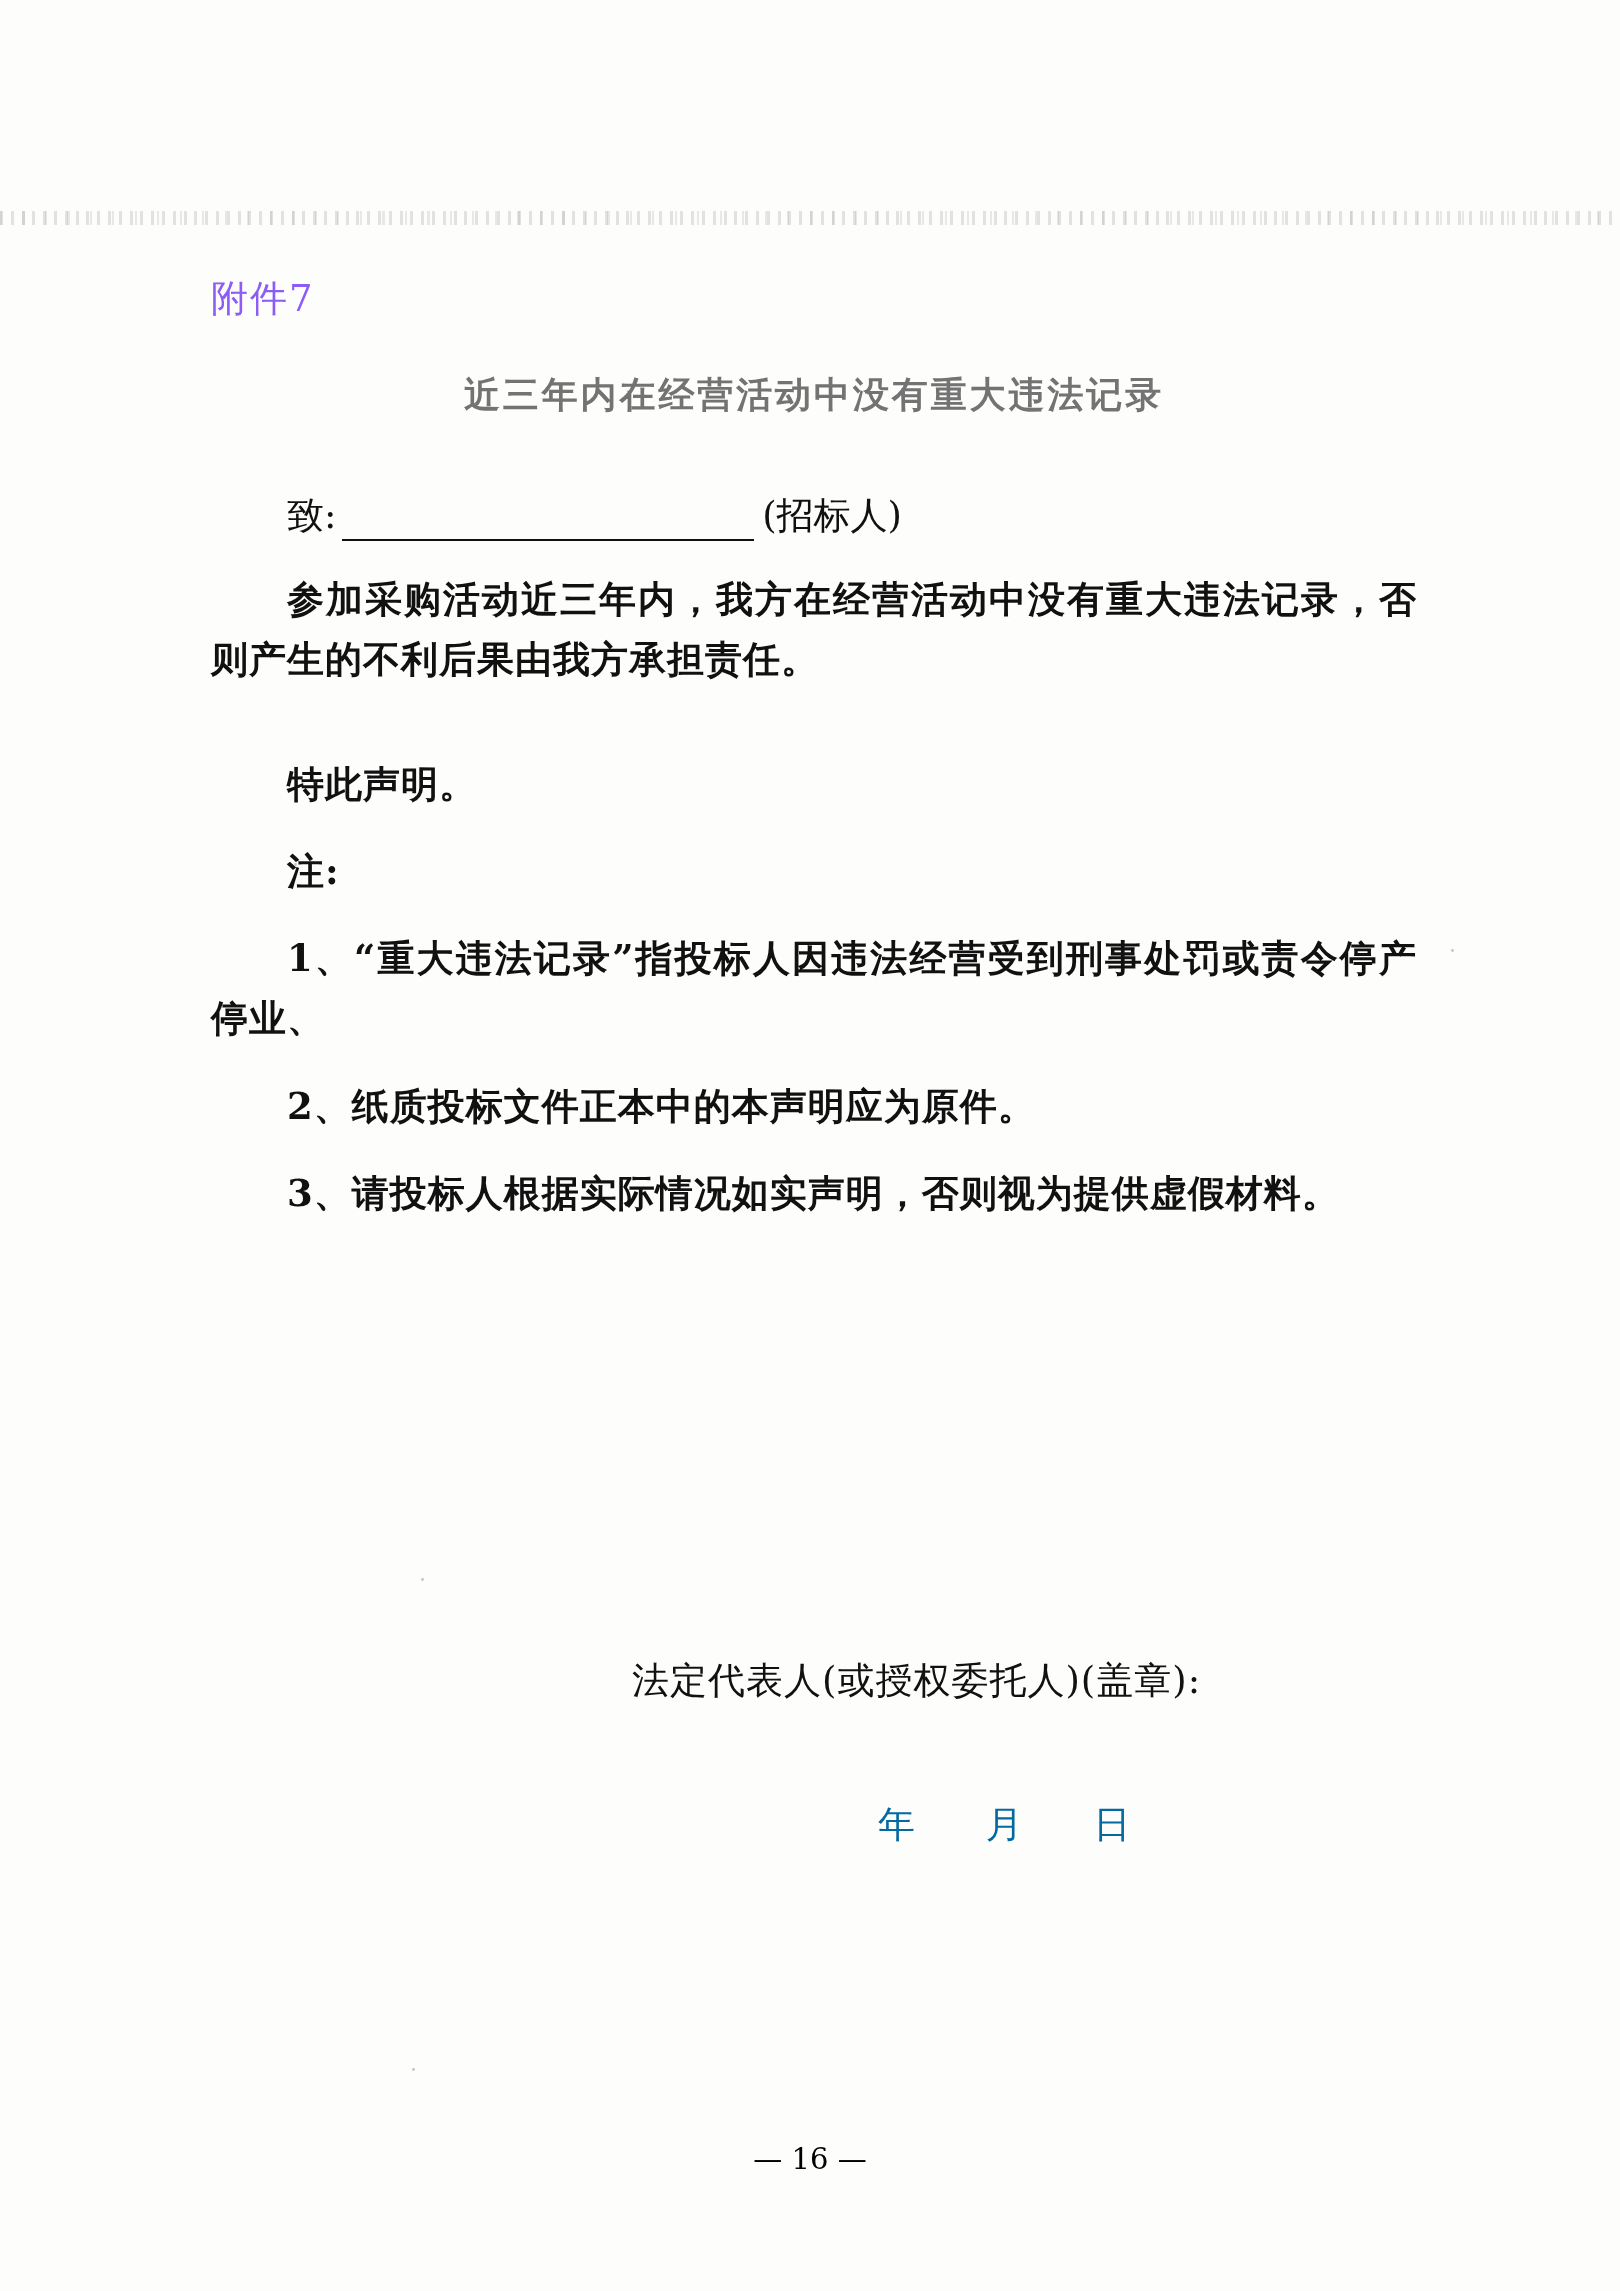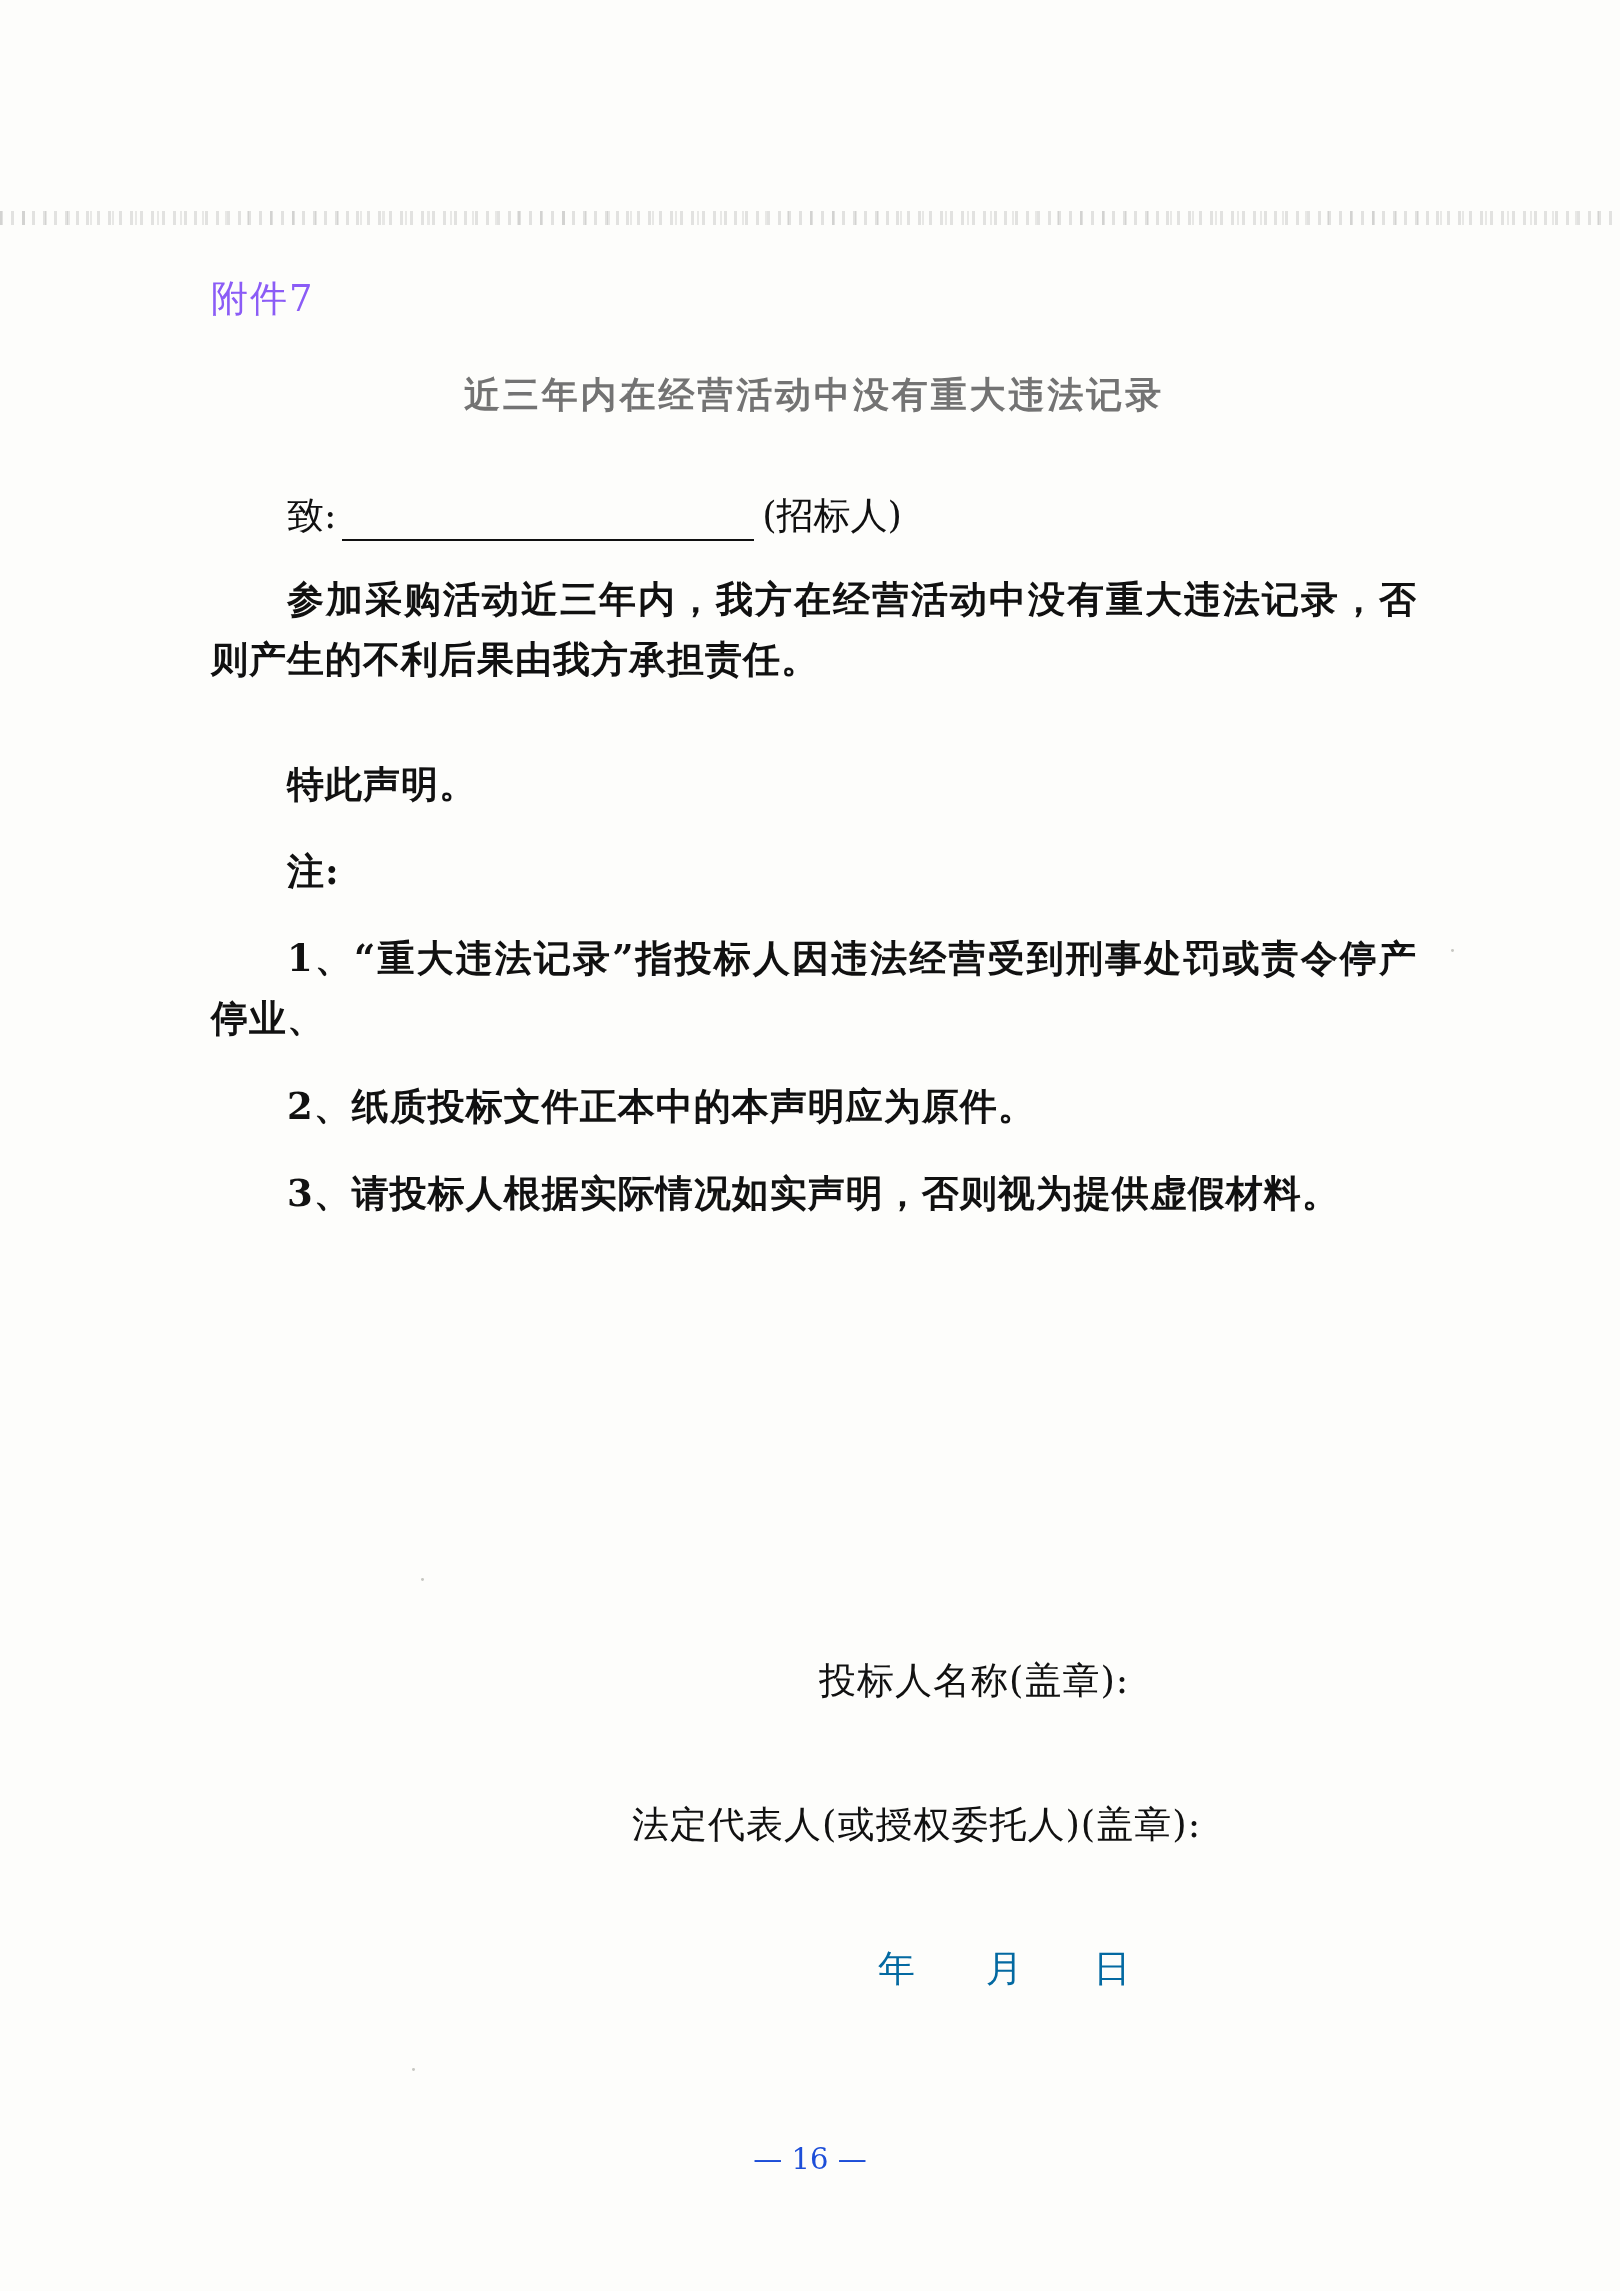--- a/index.html
+++ b/index.html
@@ -126,21 +126,21 @@
   }
   .date-line span { margin-right: 57px; }
 
   .page-number {
     position: absolute;
     left: 0;
     top: 2142px;
     width: 1620px;
     text-align: center;
     font-size: 29px;
-    color: #1d4ed8;
+    color: #000000;
     font-family: "DejaVu Serif", "Liberation Serif", serif;
   }
 </style>
 </head>
 <body>
 
 <div class="page">
 
   <div class="scan-speckle"></div>
   <div class="speck" style="left:294px; top:863px;"></div>
@@ -182,21 +182,20 @@
 
     <p class="body-text indent">2、纸质投标文件正本中的本声明应为原件。</p>
 
     <div class="gap-md"></div>
 
     <p class="body-text indent">3、请投标人根据实际情况如实声明，否则视为提供虚假材料。</p>
 
   </div>
 
   <div class="sign-block">
-    <div class="sign-line">投标人名称(盖章):</div>
     <div class="sign-line shift2">法定代表人(或授权委托人)(盖章):</div>
     <div class="date-line">
       <span>年</span>
       <span>月</span>
       <span>日</span>
     </div>
   </div>
 
   <div class="page-number">— 16 —</div>
 

